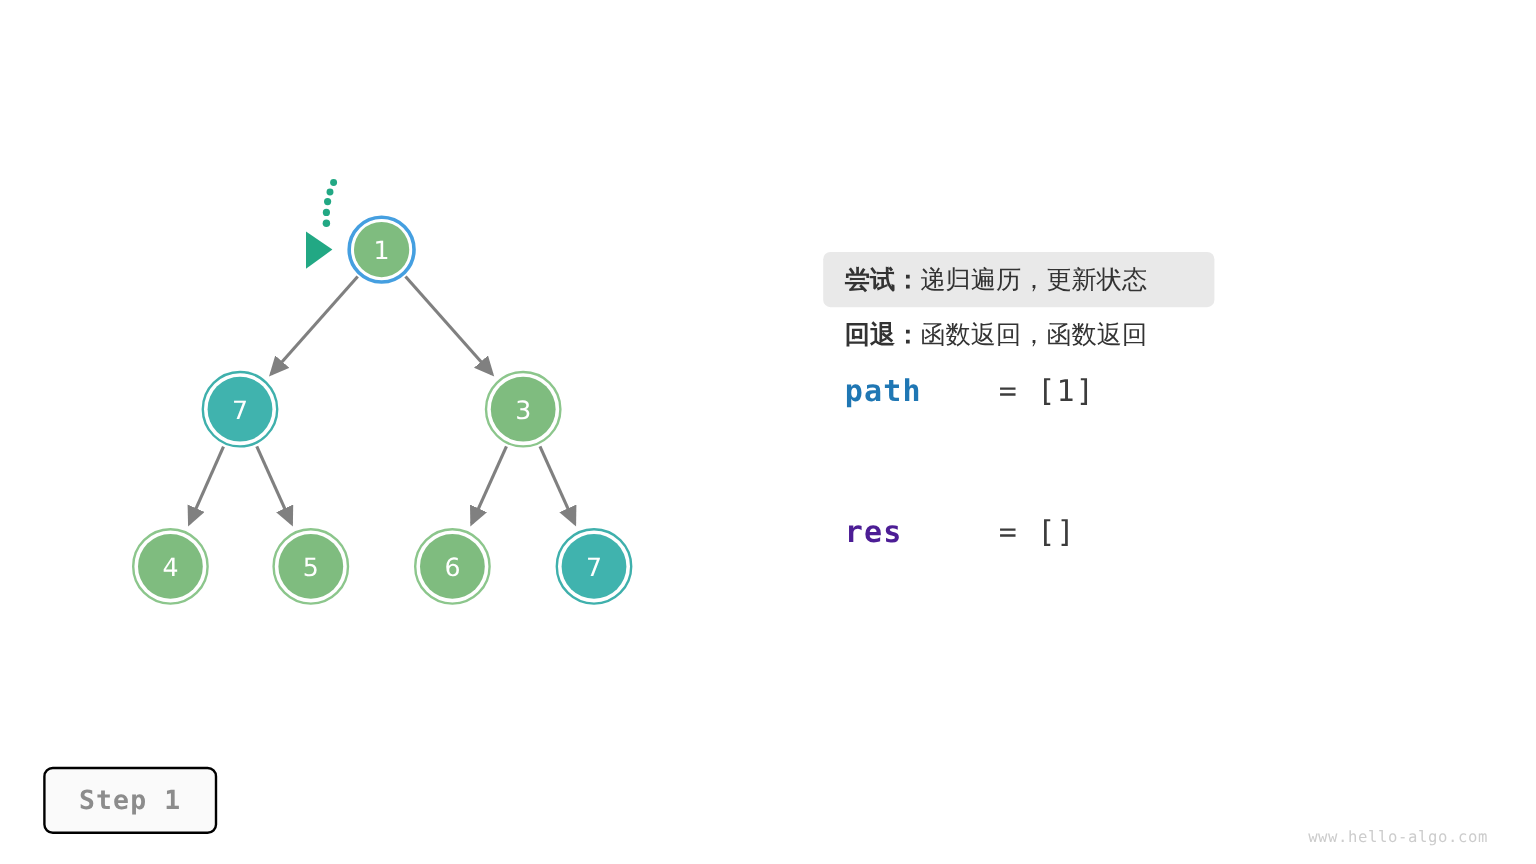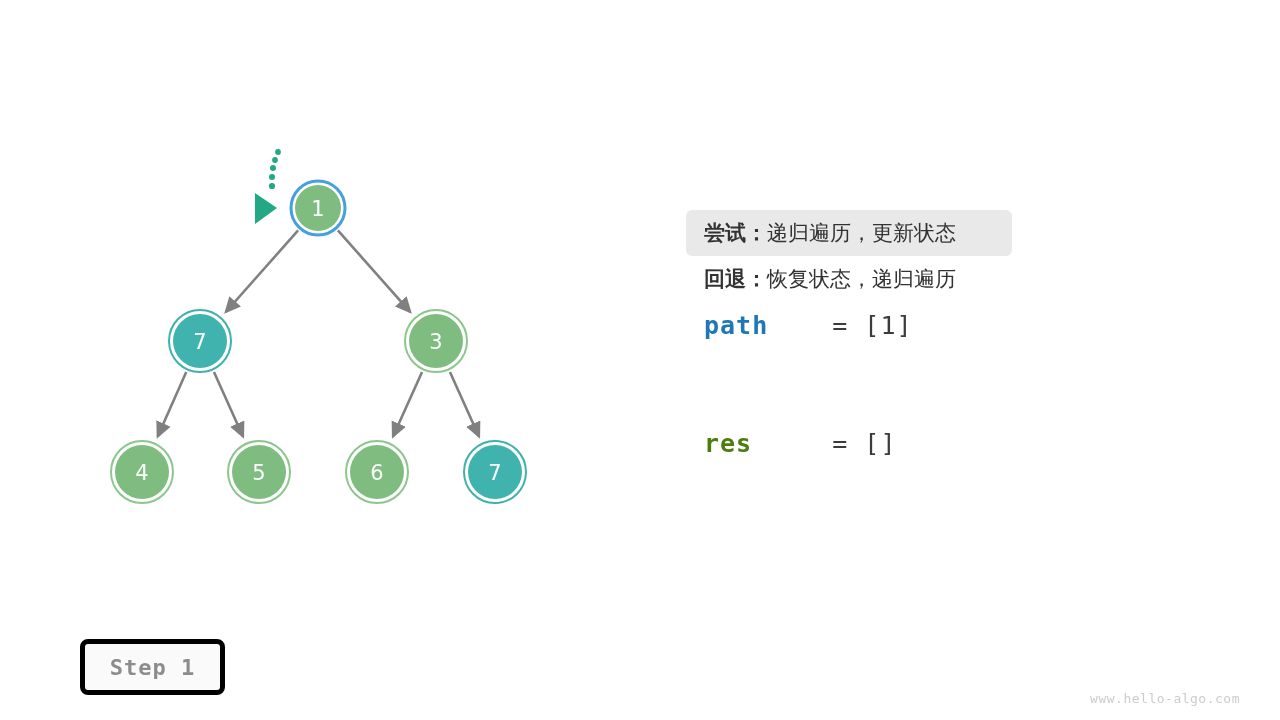--- a/index.html
+++ b/index.html
@@ -89,51 +89,50 @@
     gap: 48px;
   }
 
   .var-name {
     font-family: "DejaVu Sans Mono", "Liberation Mono", monospace;
     font-size: 25px;
     font-weight: bold;
     letter-spacing: 1px;
   }
   .var-name.blue { color: #1f77b4; }
-  .var-name.teal { color: #4d7c0f; }
+  .var-name.teal { color: #4c1d95; }
 
   .code-rest {
     font-family: "DejaVu Sans Mono", "Liberation Mono", monospace;
     font-size: 25px;
     color: #3c3c3c;
     letter-spacing: 1px;
   }
 
   .spacer-row { height: 72px; }
 
   
   #step-badge {
     position: absolute;
     left: 36px;
     top: 639px;
     width: 145px;
     height: 56px;
-    border: 5px solid #000000;
+    border: 2px solid #000000;
     border-radius: 8px;
     background: #fafafa;
     display: flex;
     align-items: center;
     justify-content: center;
     font-family: "DejaVu Sans Mono", "Liberation Mono", monospace;
     font-size: 22px;
     font-weight: bold;
     color: #8c8c8c;
     letter-spacing: 1px;
     box-sizing: border-box;
-    margin-left: 44px;
   }
 
   
   #watermark {
     position: absolute;
     right: 40px;
     bottom: 14px;
     font-family: "DejaVu Sans Mono", "Liberation Mono", monospace;
     font-size: 13px;
     color: #cccccc;
@@ -228,21 +227,21 @@
 
   <div id="info-panel">
 
     <div class="info-row highlight">
       <span class="cjk-key">尝试：</span>
       <span class="cjk-val">递归遍历，更新状态</span>
     </div>
 
     <div class="info-row">
       <span class="cjk-key">回退：</span>
-      <span class="cjk-val">恢复状态，递归遍历</span>
+      <span class="cjk-val">函数返回，函数返回</span>
     </div>
 
     <div class="code-row">
       <span class="var-name blue">path</span>
       <span class="code-rest"> = [1]</span>
     </div>
 
     <div class="spacer-row"></div>
 
     <div class="code-row">

